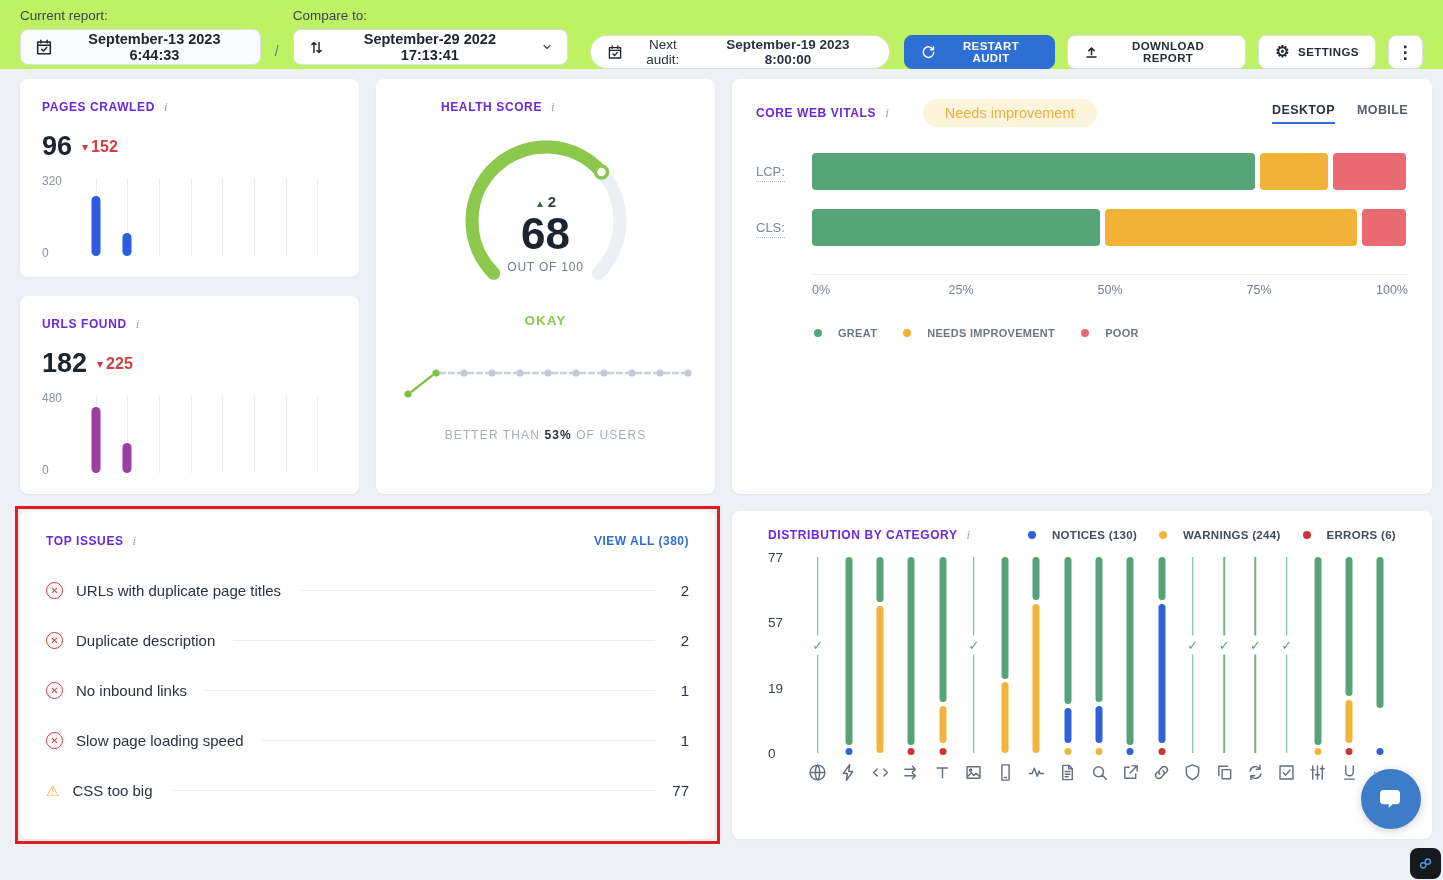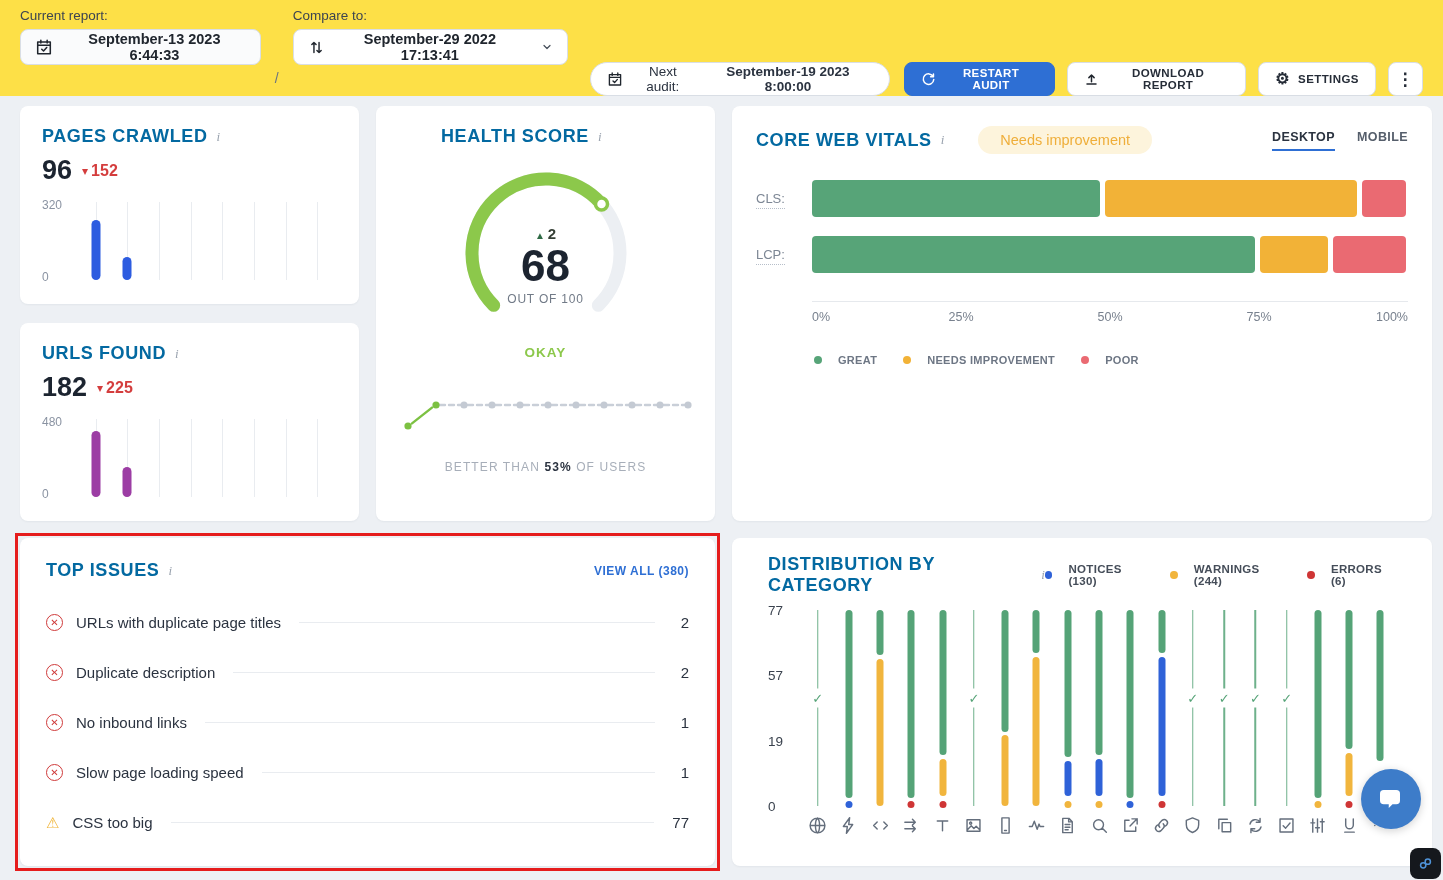--- a/index.html
+++ b/index.html
@@ -1,20 +1,20 @@
 <!DOCTYPE html>
 <html><head>
 <meta charset="utf-8">
 <style>
   * { margin:0; padding:0; box-sizing:border-box; }
   html,body { width:1443px; height:880px; overflow:hidden;
     font-family:"Liberation Sans","DejaVu Sans",sans-serif;
     background:#edf0f4; color:#2b3340; }
   
-  .topbar { background:#fde047; height:96px; padding:8px 20px 0 20px;
+  .topbar { background:#bef264; height:69px; padding:8px 20px 0 20px;
     display:flex; align-items:flex-start; gap:14px; }
   .tb-group { display:flex; flex-direction:column; }
   .tb-label { font-size:13.5px; color:#3c4450; margin-bottom:6px; }
   .tb-box { display:flex; align-items:center; gap:10px; height:36px;
     padding:0 14px; border:1px solid #d9dee5; border-radius:8px;
     background:#fafbfc; font-size:14.5px; font-weight:bold; color:#20262e;
     cursor:pointer; }
   .tb-box.white { background:#fff; }
   .tb-sep { align-self:flex-end; height:36px; display:flex; align-items:center;
     color:#6a7380; font-size:14px; }
@@ -33,25 +33,25 @@
   .gear-glyph { font-size:16px; line-height:1; }
   
   .main { padding:10px 11px 0 20px; display:grid;
     grid-template-columns:339px 339px 1fr; grid-template-rows:415px 328px;
     column-gap:17px; row-gap:17px; }
   .card { background:#fff; border-radius:8px; box-shadow:0 1px 2px rgba(20,30,50,.05);
     padding:20px 22px; }
   .left-col { display:flex; flex-direction:column; gap:19px; }
   .left-col .card { flex:1; }
   .card-title-row { display:flex; align-items:center; }
-  .card-title { font-size:18px; font-weight:bold; letter-spacing:.6px; color:#0369a1; }
+  .card-title { font-size:12px; font-weight:bold; letter-spacing:.6px; color:#6d28d9; }
   .info-i { font-style:italic; font-family:"Liberation Serif",serif; color:#9aa3af;
     font-size:13px; margin-left:9px; cursor:pointer; }
   
-  .stat-row { display:flex; align-items:center; gap:10px; margin-top:8px; }
+  .stat-row { display:flex; align-items:center; gap:10px; margin-top:16px; }
   .stat-value { font-size:27px; font-weight:bold; color:#1c2430; }
   .stat-delta { display:flex; align-items:center; gap:3px; color:#d43d3d;
     font-weight:bold; font-size:16px; }
   .tri-down { font-size:12px; color:#d43d3d; }
   .mini-chart { position:relative; margin-top:16px; height:78px; }
   .mini-axis { position:absolute; left:0; font-size:12px; color:#8a93a2; }
   .mini-axis.max { top:-4px; } .mini-axis.min { bottom:-4px; }
   .mini-plot { position:absolute; left:38px; right:4px; top:0; bottom:0; }
   .gridline { position:absolute; top:0; bottom:0; width:1px; background:#e9ecf0; }
   .mini-bar { position:absolute; bottom:0; width:9px; border-radius:5px;
@@ -332,33 +332,33 @@
       <span class="card-title">CORE WEB VITALS</span>
       <span class="info-i">i</span>
       <span class="badge">Needs improvement</span>
       <div class="cwv-tabs" id="cwv-tabs">
           <span class="cwv-tab active">DESKTOP</span>
           <span class="cwv-tab">MOBILE</span>
         </div>
     </div>
     <div class="cwv-rows" id="cwv-rows">
         <div class="cwv-row">
+          <span class="cwv-label"><span>LCP:</span></span>
+          <div class="cwv-bar">
+            <div class="cwv-seg" style="background: rgb(87, 164, 120); flex: 0 0 calc(75% - 4px);"></div>
+            <div class="cwv-seg" style="background: rgb(242, 178, 55); flex: 0 0 calc(12% - 4px);"></div>
+            <div class="cwv-seg" style="background: rgb(234, 106, 114); flex: 0 0 calc(13% - 4px);"></div>
+          </div>
+        </div>
+        <div class="cwv-row">
           <span class="cwv-label"><span>CLS:</span></span>
           <div class="cwv-bar">
             <div class="cwv-seg" style="background: rgb(87, 164, 120); flex: 0 0 calc(49% - 4px);"></div>
             <div class="cwv-seg" style="background: rgb(242, 178, 55); flex: 0 0 calc(43% - 4px);"></div>
             <div class="cwv-seg" style="background: rgb(234, 106, 114); flex: 0 0 calc(8% - 4px);"></div>
-          </div>
-        </div>
-        <div class="cwv-row">
-          <span class="cwv-label"><span>LCP:</span></span>
-          <div class="cwv-bar">
-            <div class="cwv-seg" style="background: rgb(87, 164, 120); flex: 0 0 calc(75% - 4px);"></div>
-            <div class="cwv-seg" style="background: rgb(242, 178, 55); flex: 0 0 calc(12% - 4px);"></div>
-            <div class="cwv-seg" style="background: rgb(234, 106, 114); flex: 0 0 calc(13% - 4px);"></div>
           </div>
         </div>
       </div>
     <div class="cwv-axis"></div>
     <div class="cwv-ticks" id="cwv-ticks">
         <span class="cwv-tick first" style="left: 0%;">0%</span>
         <span class="cwv-tick" style="left: 25%;">25%</span>
         <span class="cwv-tick" style="left: 50%;">50%</span>
         <span class="cwv-tick" style="left: 75%;">75%</span>
         <span class="cwv-tick last" style="left: 100%;">100%</span>

